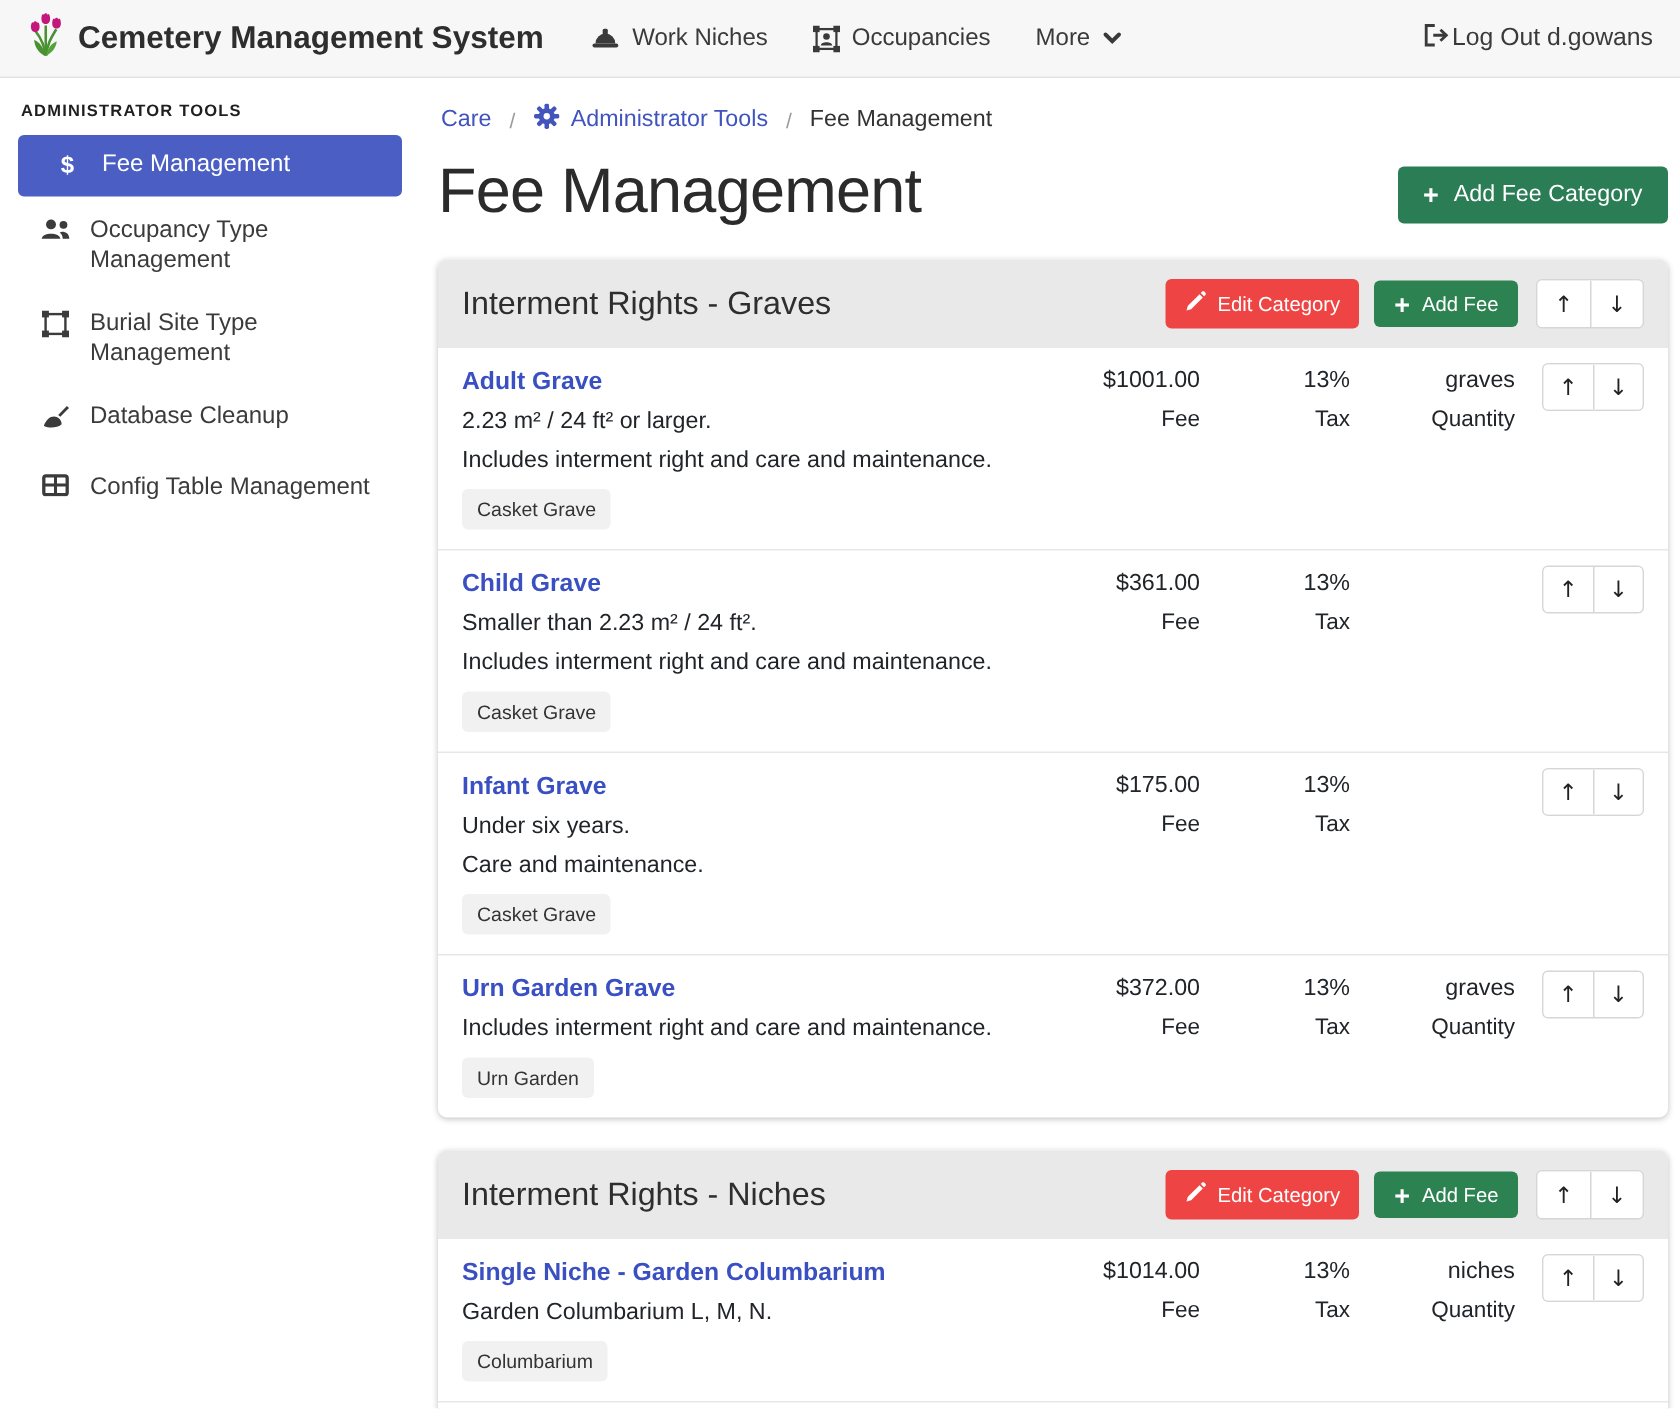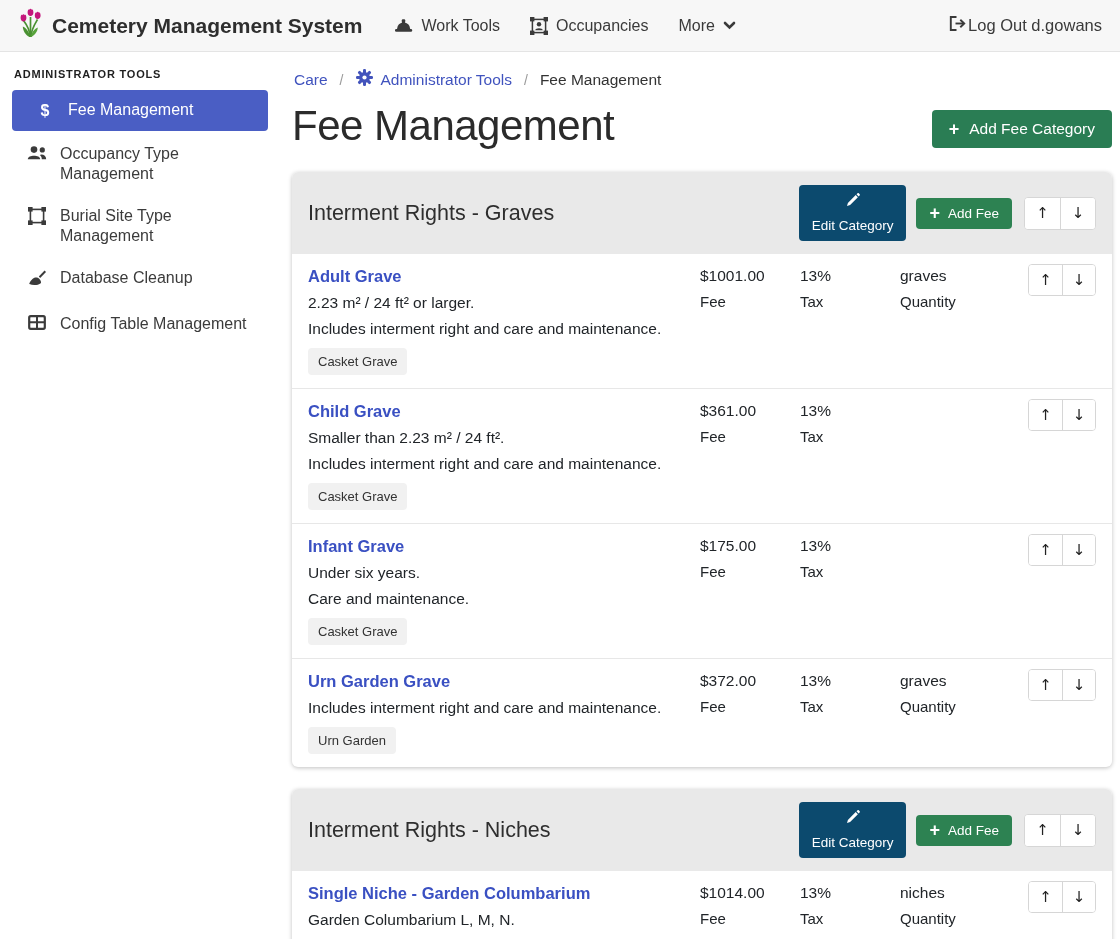--- a/index.html
+++ b/index.html
@@ -45,37 +45,37 @@
   .btn .plus { font-size: 18px; font-weight: 700; line-height: 14px; }
   .btn-add-category { background: #2a7d54; padding: 10px 17px; font-size: 15.5px; gap: 10px; margin-top: 8px; }
   
   .card { border-radius: 6px; box-shadow: 0 1px 4px rgba(0,0,0,.25); margin-top: 22px; background: #fff; }
   .card-header {
     background: #e9e9e9; border-radius: 6px 6px 0 0;
     padding: 13px 16px; display: flex; align-items: center;
   }
   .card-title { font-size: 21.5px; color: #2e2e2e; flex: 1; font-weight: 400; }
   .hdr-btn { padding: 8px 13px; font-size: 13.5px; gap: 8px; margin-left: 10px; }
-  .btn-edit { background: #0c4a6e; flex-direction: column; }
+  .btn-edit { background: #ef4444; }
   .btn-addfee { background: #2d8252; }
   .arrow-group { display: inline-flex; margin-left: 12px; background: #fff; border: 1px solid #d6d6d6; border-radius: 4px; overflow: hidden; }
   .arrow-btn {
     width: 35px; height: 31px; background: #fff; border: none; cursor: pointer;
     font-size: 15px; color: #222; display: flex; align-items: center; justify-content: center;
     font-family: "DejaVu Sans", sans-serif;
   }
   .arrow-btn + .arrow-btn { border-left: 1px solid #d6d6d6; }
   
   .fee-row { display: flex; align-items: flex-start; padding: 10px 16px 13px 16px; border-bottom: 1px solid #e7e7e7; }
   .fee-row:last-child { border-bottom: none; }
   .fee-left { flex: 1; padding-right: 8px; }
   .fee-name { color: #3a50c2; font-weight: 700; font-size: 16.5px; text-decoration: none; display: inline-block; margin-top: 3px; cursor: pointer; }
   .fee-desc { font-size: 15.5px; color: #212529; margin-top: 8px; }
   .fee-badge { display: inline-block; background: #f1f1f1; border-radius: 4px; padding: 6px 10px; font-size: 13px; color: #333; margin-top: 10px; }
-  .fee-col { width: 100px; flex: none; text-align: left; padding-top: 3px; }
+  .fee-col { width: 100px; flex: none; text-align: right; padding-top: 3px; }
   .fee-col.qty { width: 110px; }
   .fee-val { font-size: 15.5px; color: #212529; }
   .fee-lbl { font-size: 15px; color: #212529; margin-top: 8px; }
   .row-arrows { margin-left: 18px; }
   .row-arrows .arrow-btn { width: 33px; height: 30px; }
 </style>
 </head>
 <body>
 
 <div class="navbar">
@@ -98,21 +98,21 @@
   </div>
   <div class="nav-links">
     <div class="nav-item">
       <span>
         <svg width="19" height="16" viewBox="0 0 19 16">
           <path d="M3 11 a6.6 6.6 0 0 1 13.2 0 z" fill="#3a3a3a"></path>
           <rect x="7.8" y="1.2" width="3.4" height="4" rx="1" fill="#3a3a3a"></rect>
           <rect x="1" y="11" width="17.2" height="2.7" rx="1.3" fill="#3a3a3a"></rect>
         </svg>
       </span>
-      <span>Work Tools</span>
+      <span>Work Niches</span>
     </div>
     <div class="nav-item">
       <span>
         <svg width="18" height="18" viewBox="0 0 18 18">
           <rect x="2.4" y="2.4" width="13.2" height="13.2" fill="none" stroke="#3a3a3a" stroke-width="1.5"></rect>
           <g fill="#3a3a3a">
             <rect x="0" y="0" width="4.4" height="4.4"></rect>
               <rect x="13.6" y="0" width="4.4" height="4.4"></rect>
             <rect x="0" y="13.6" width="4.4" height="4.4"></rect>
               <rect x="13.6" y="13.6" width="4.4" height="4.4"></rect>

